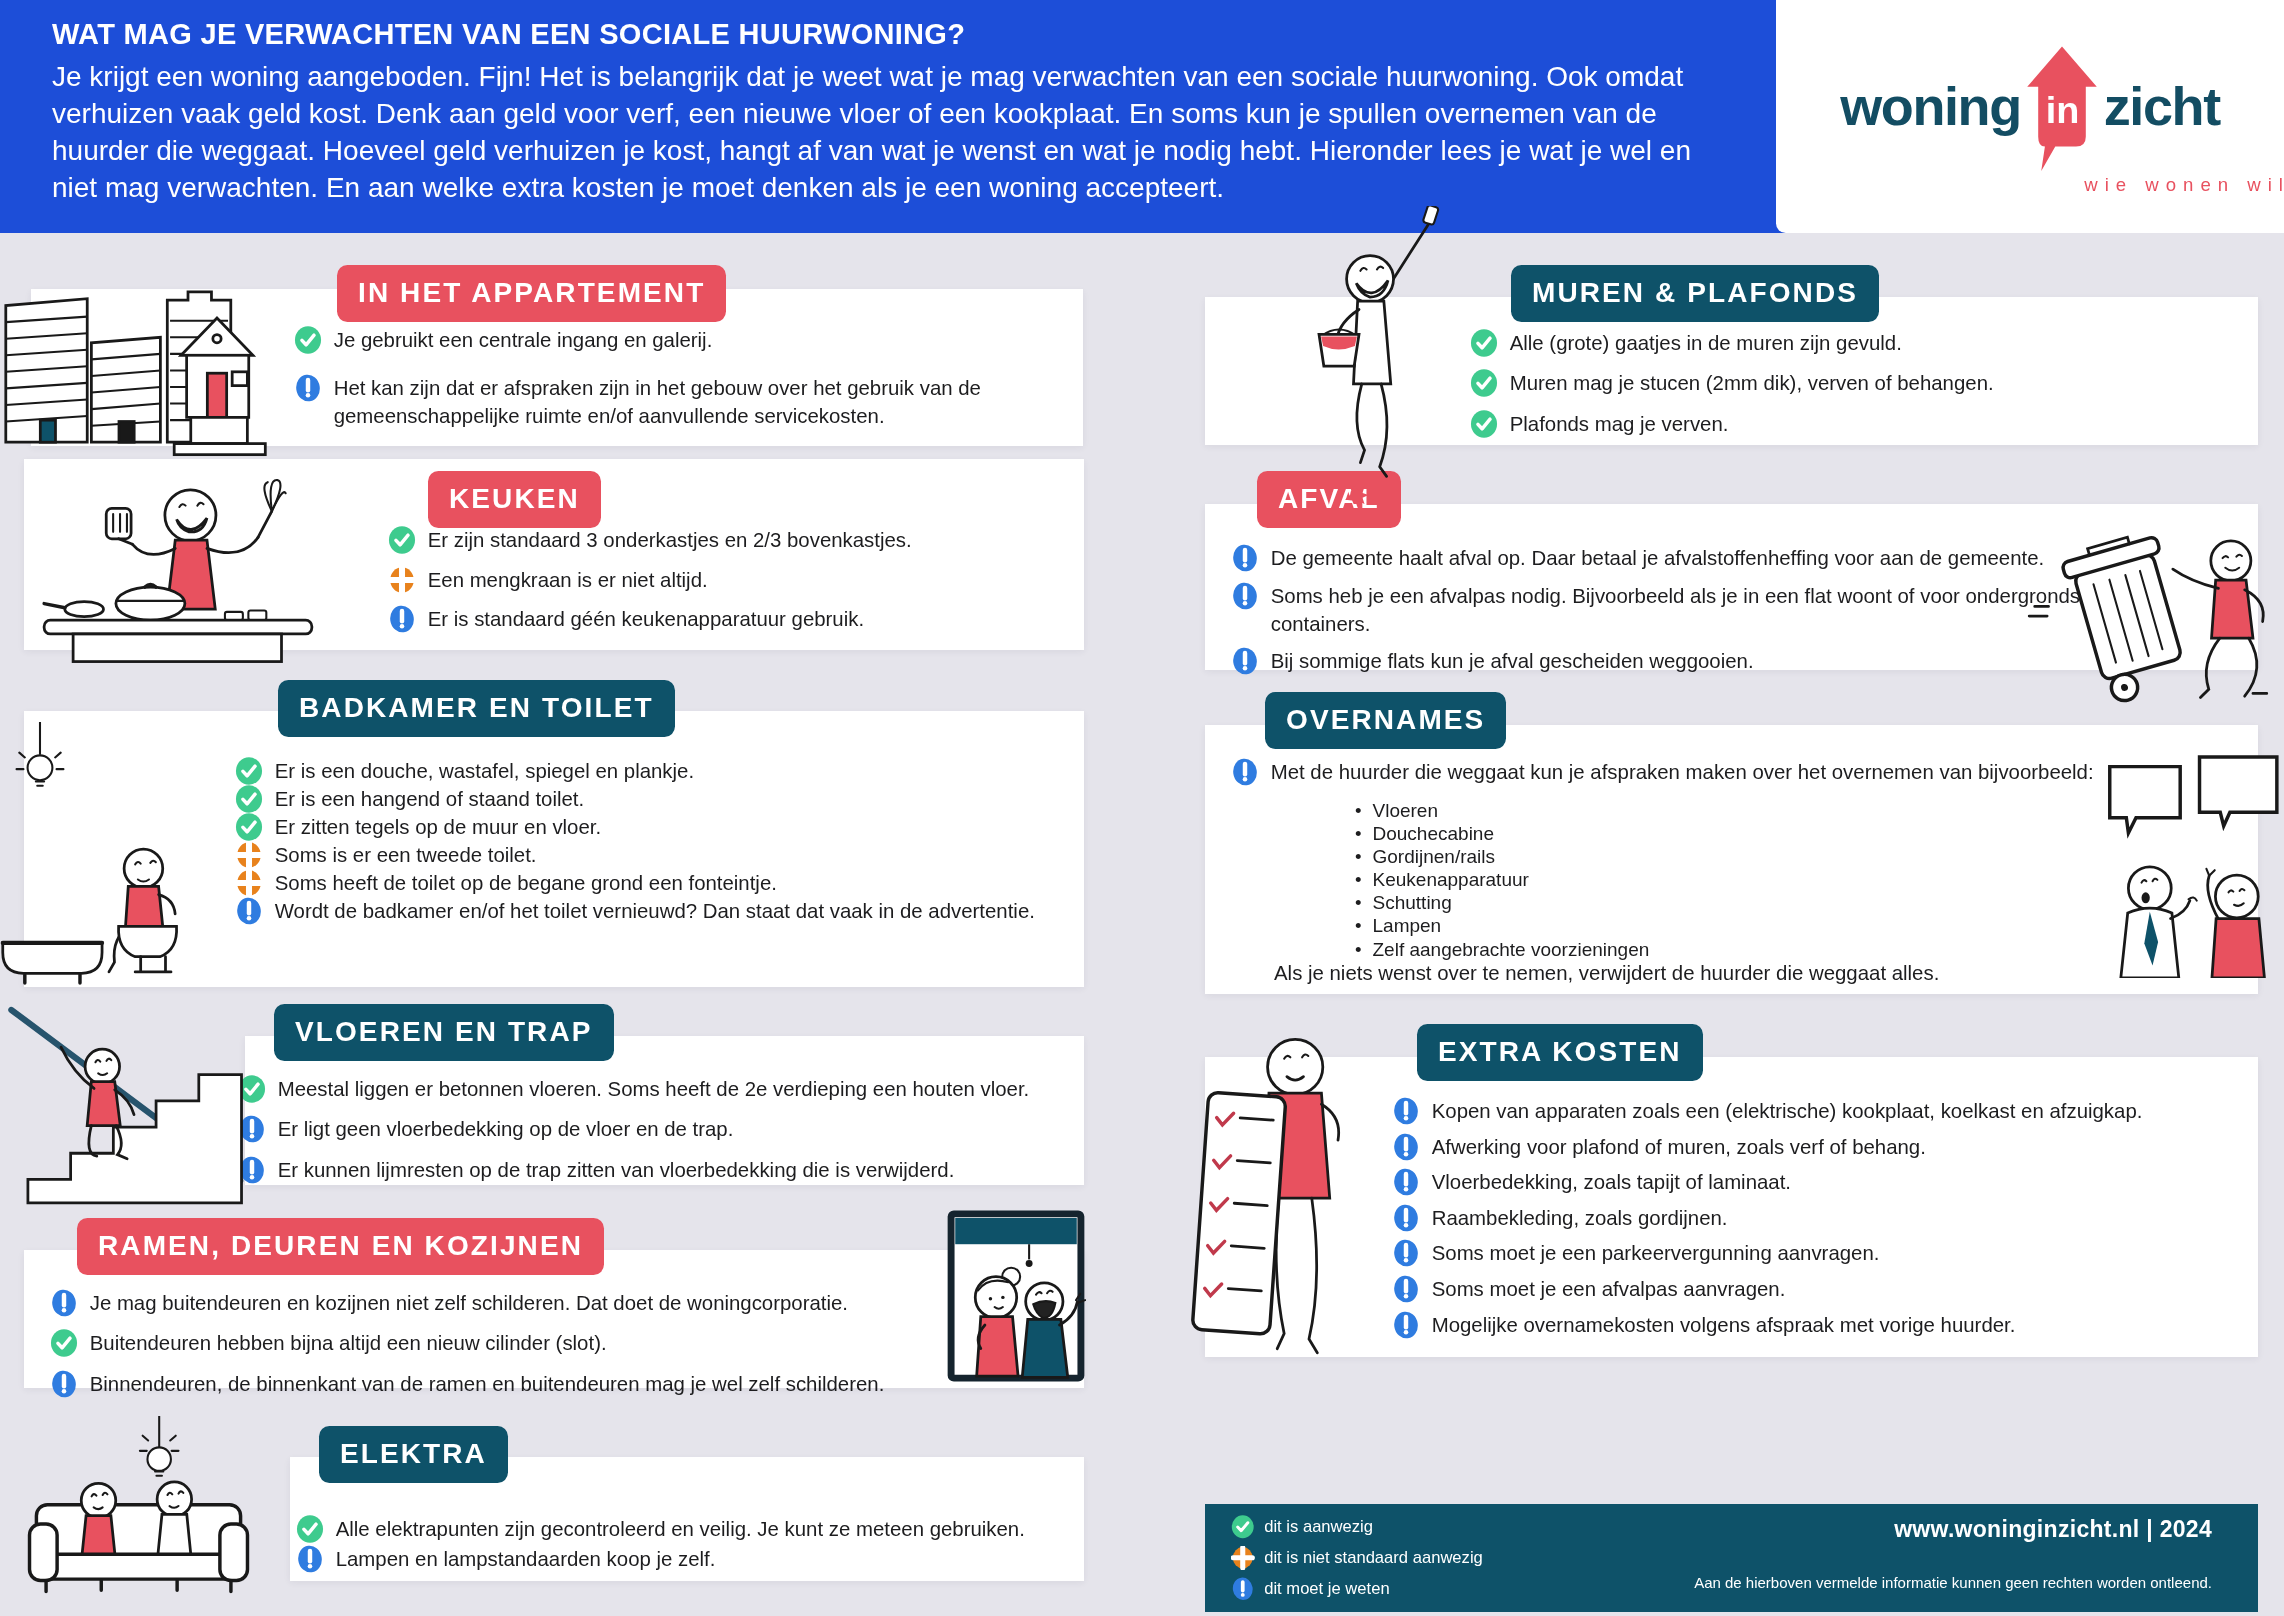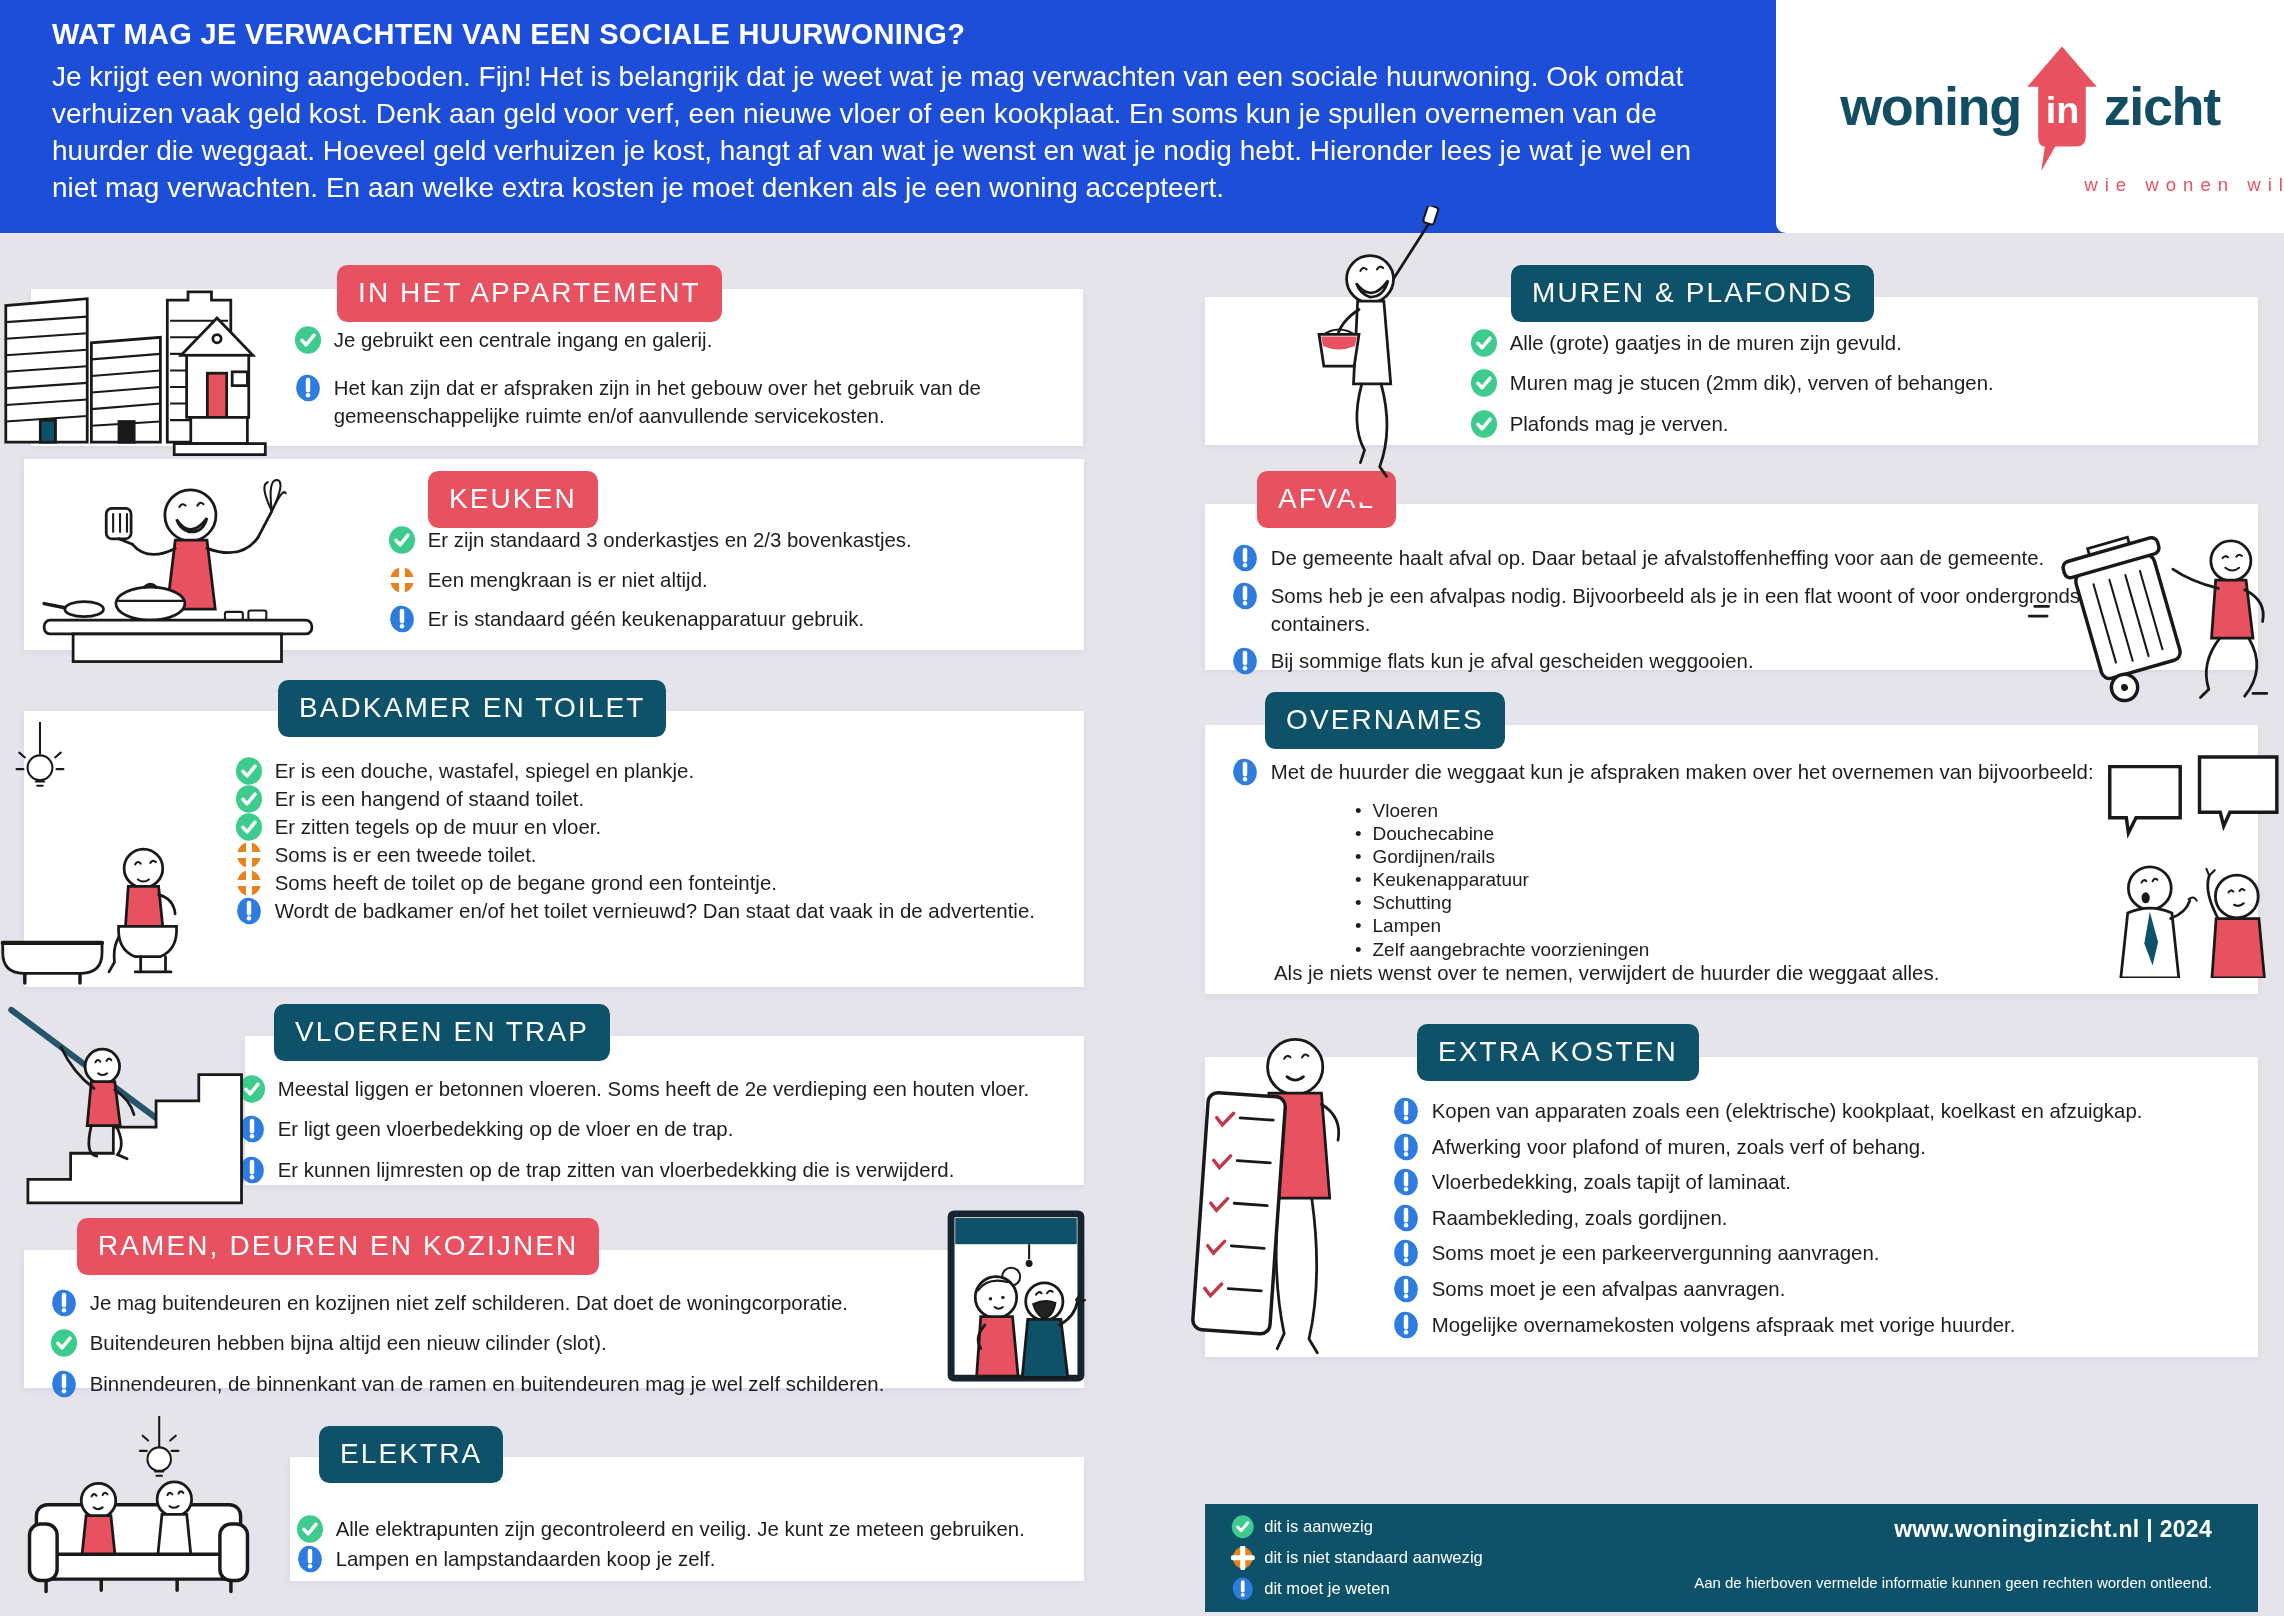--- a/index.html
+++ b/index.html
@@ -10,21 +10,21 @@
   .header-title{position:absolute;left:52px;top:18px;width:1658px;font-size:29px;font-weight:700;
                 color:#fff;letter-spacing:0.3px;}
   .header-intro{position:absolute;left:52px;top:58px;width:1685px;font-size:28px;line-height:37px;color:#fff;}
   .logo-card{position:absolute;left:1776px;top:0;width:568px;height:233px;background:#fff;border-radius:0 0 0 9.7px;}
   .logo-row{position:absolute;left:0;top:41px;width:508px;display:flex;align-items:center;justify-content:center;}
   .logo-word{font-size:54px;font-weight:700;color:#134d63;letter-spacing:-1.4px;}
   .logo-house{width:72px;height:130px;margin:0 5.5px;position:relative;top:4.1px;}
   .logo-tagline{position:absolute;right:54px;top:174px;font-size:18.6px;letter-spacing:7px;color:#e8515f;font-weight:500;}
   
   .panel{position:absolute;background:#fff;box-shadow:0 2.1px 7px rgba(40,40,70,.07);}
-  .pill{position:absolute;color:#fff;font-weight:400;font-size:28px;letter-spacing:2.1px;
+  .pill{position:absolute;color:#fff;font-weight:700;font-size:28px;letter-spacing:2.1px;
         padding:11.7px 21px 13px;border-radius:10.4px;white-space:nowrap;}
   .pill.red{background:#e8515f;}
   .pill.teal{background:#0e5269;}
   
   .items{position:absolute;display:flex;flex-direction:column;}
   .item{display:flex;align-items:flex-start;gap:11.7px;}
   .it-icon{flex:0 0 auto;width:28px;height:28px;}
   .it-icon svg{width:100%;height:100%;display:block;}
   .it-text{font-size:20.4px;line-height:28px;}
   .bullets{position:absolute;display:flex;flex-direction:column;gap:2.1px;}

